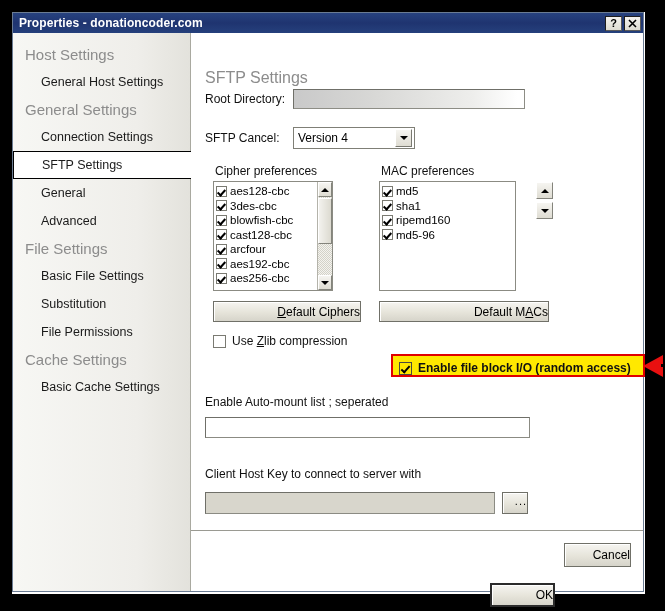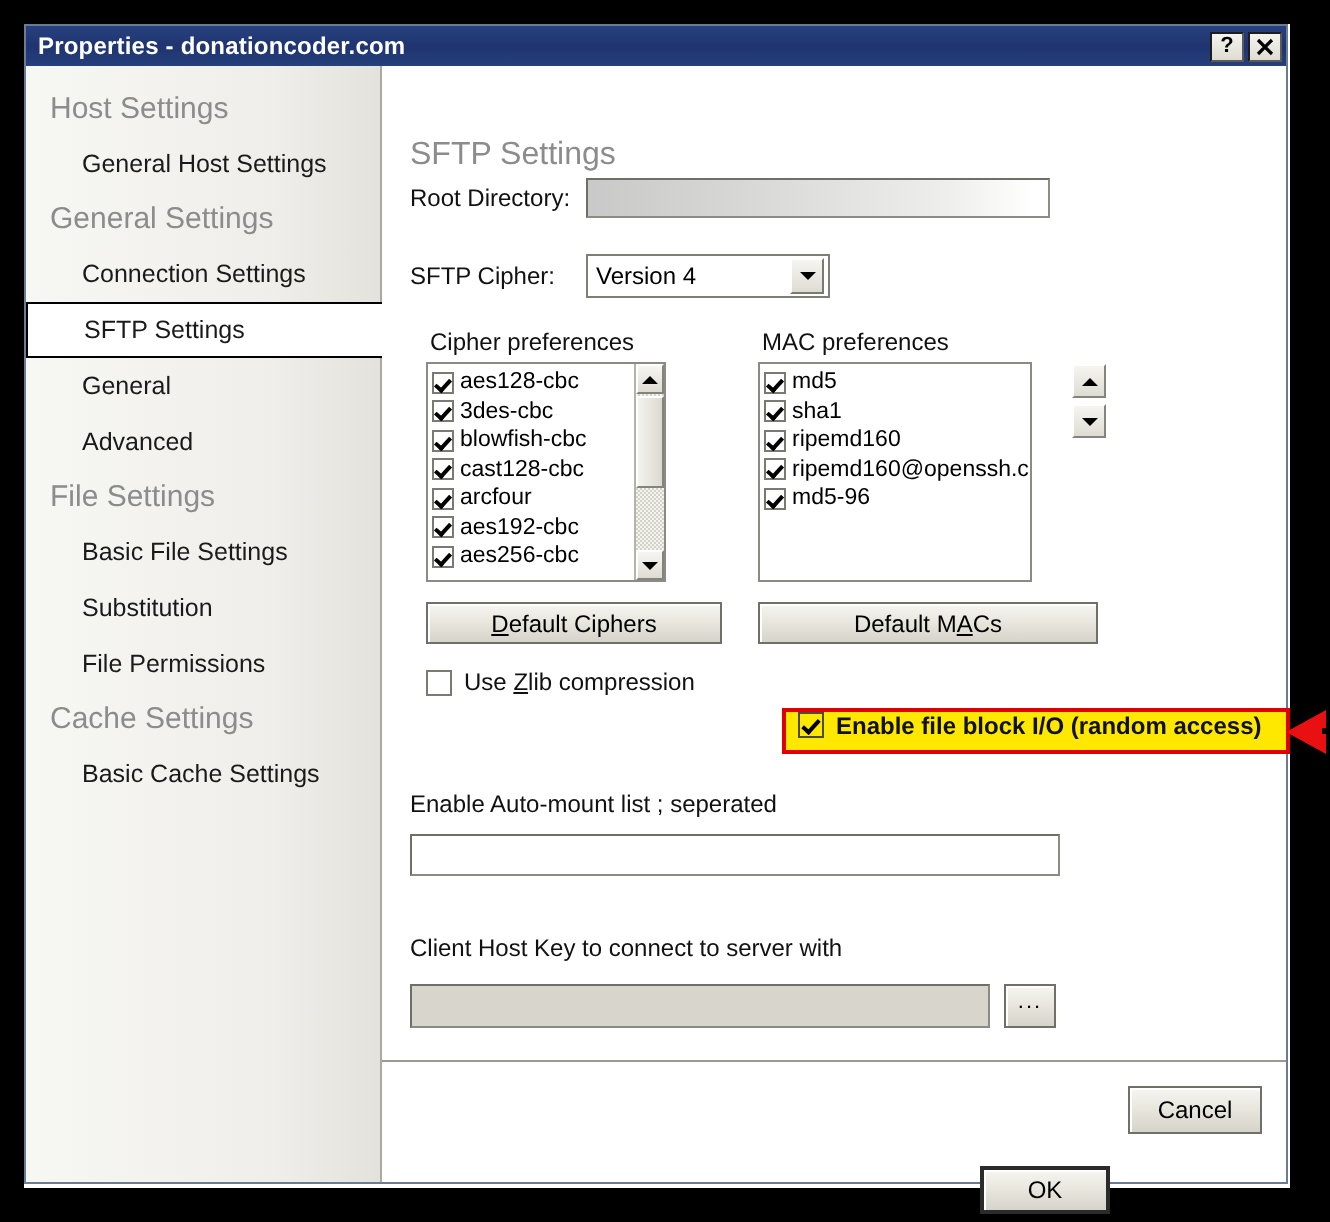--- a/index.html
+++ b/index.html
@@ -305,21 +305,21 @@
 
   
   .btn {
     background: linear-gradient(to bottom, #f6f5f1 0%, #e6e4da 55%, #d6d4ca 100%);
     border: 1px solid #707068;
     box-shadow: inset 1px 1px 0 #ffffff;
     font-size: 12px;
     color: #000;
     display: flex;
     align-items: center;
-    justify-content: center;
+    justify-content: flex-end;
     box-sizing: border-box;
     font-family: "Liberation Sans", sans-serif;
   }
   .btn u { text-decoration: underline; }
   #default-ciphers-button { position: absolute; left: 22px; top: 268px; width: 148px; height: 21px; }
   #default-macs-button   { position: absolute; left: 188px; top: 268px; width: 170px; height: 21px; }
 
   
   .chk-row {
     position: absolute;
@@ -353,21 +353,21 @@
   #blockio-row {
     position: absolute;
     left: 200px;
     top: 321px;
     width: 254px;
     height: 23px;
     background: #ffe800;
     border: 2px solid #e00000;
     box-sizing: border-box;
     display: flex;
-    align-items: flex-start;
+    align-items: flex-end;
     padding-left: 6px;
     font-size: 12px;
     color: #111;
     white-space: nowrap;
     font-weight: bold;
   }
   #blockio-row .chk-box { background: #ffe800; border-color: #4a4a42; }
 
   
   #callout-arrow {
@@ -497,21 +497,21 @@
       <div class="main">
 
         <div class="pane-title">SFTP Settings</div>
 
         <div class="row-rootdir">
           <span class="lbl">Root Directory:</span>
           <div class="input-disabled" id="root-directory-field"></div>
         </div>
 
         <div class="row-version">
-          <span class="lbl">SFTP Cipher:</span>
+          <span class="lbl">SFTP Cancel:</span>
           <div class="combo">
             <span class="combo-text">Version 4</span>
             <span class="combo-arrow">
                 <i class="tri-down"></i>
               </span>
           </div>
         </div>
 
         <div class="pref-label" id="cipher-pref-label">Cipher preferences</div>
         <div class="listbox" id="cipher-listbox">
@@ -572,24 +572,20 @@
                 <span class="cbx checked"></span>
                 <span>md5</span>
               </div>
             <div class="list-row">
                 <span class="cbx checked"></span>
                 <span>sha1</span>
               </div>
             <div class="list-row">
                 <span class="cbx checked"></span>
                 <span>ripemd160</span>
-              </div>
-            <div class="list-row">
-                <span class="cbx checked"></span>
-                <span>ripemd160@openssh.c</span>
               </div>
             <div class="list-row">
                 <span class="cbx checked"></span>
                 <span>md5-96</span>
               </div>
           </div>
         </div>
 
         <div class="btn" id="default-ciphers-button">
           <span><u>D</u>efault Ciphers</span>

